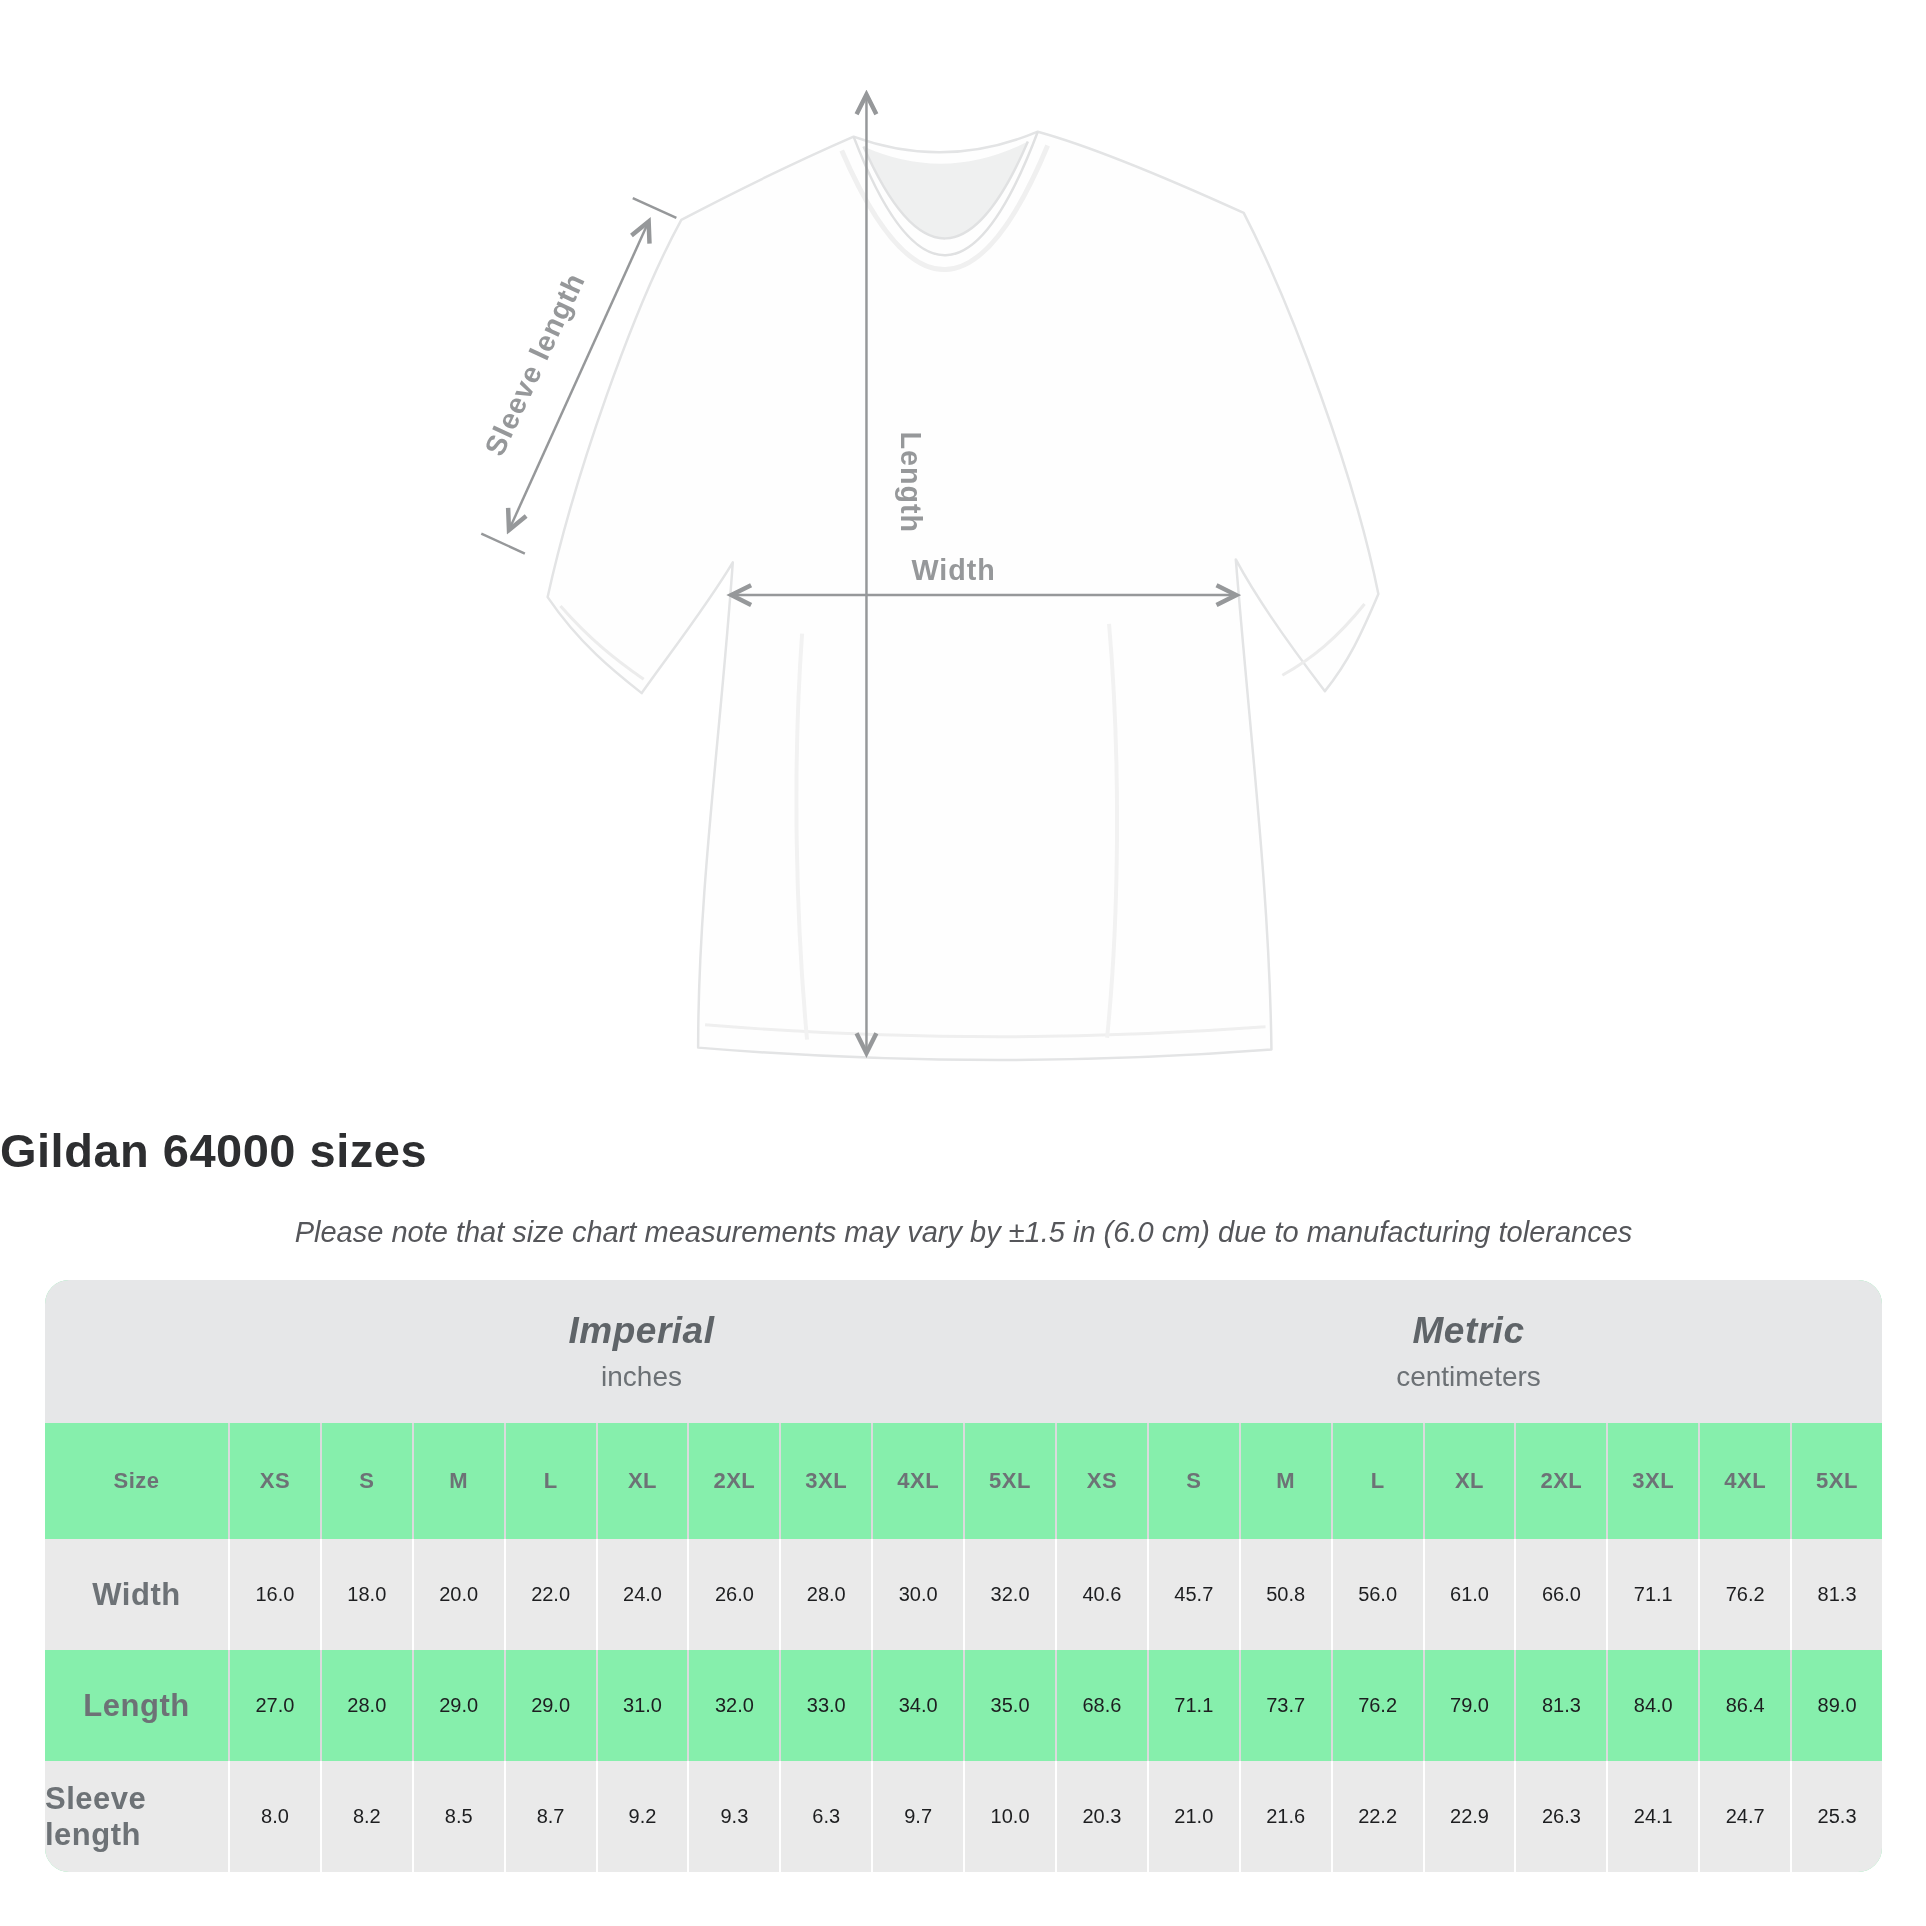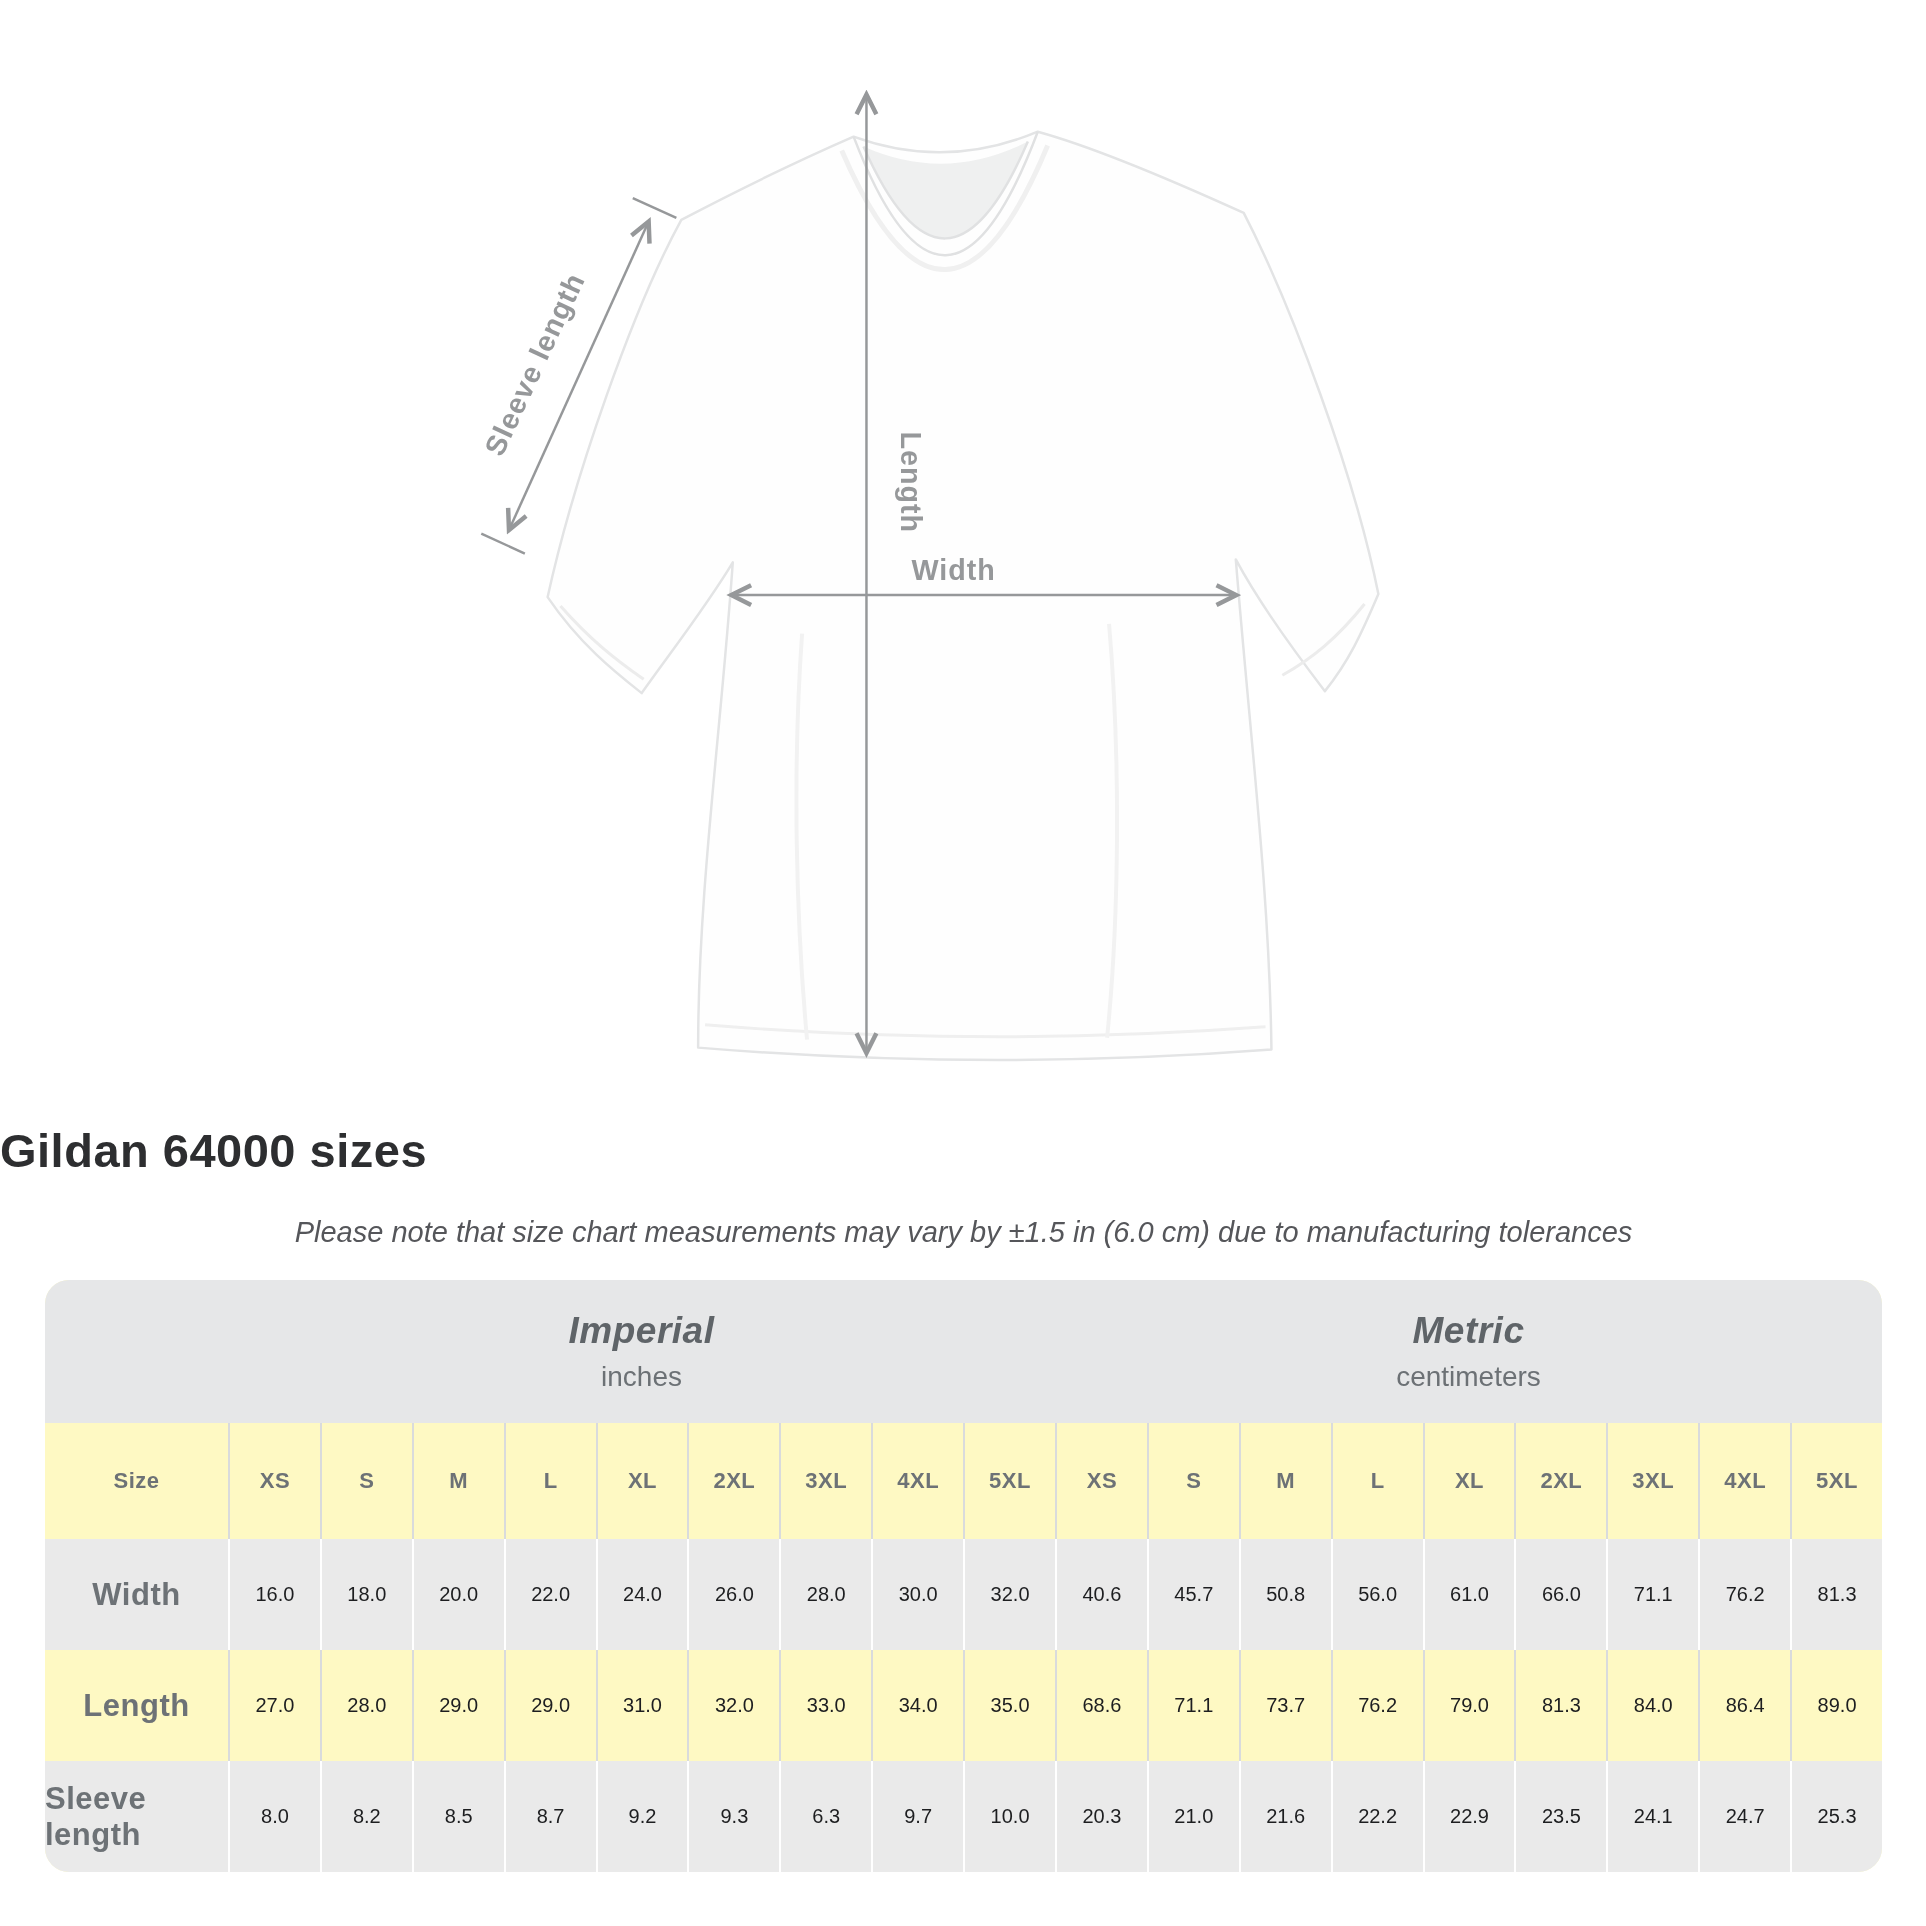--- a/index.html
+++ b/index.html
@@ -21,21 +21,21 @@
   .page-subtitle{
     position:absolute;top:1216px;left:0;width:100%;text-align:center;
     font-size:29px;font-style:italic;color:#55565a;
   }
   
   .size-table{
     position:absolute;top:1280px;left:45px;width:1837px;
     display:grid;
     grid-template-columns:183px repeat(18,1fr);
     grid-template-rows:143px 116px 111px 111px 111px;
-    border-radius:24px;overflow:hidden;background:#fef9c3;
+    border-radius:24px;overflow:hidden;background:#86efac;
   }
   .band{background:#e6e7e8;display:flex;flex-direction:column;align-items:center;justify-content:center;gap:9px;}
   .band.corner{grid-column:1;}
   .band.imperial{grid-column:2 / span 9;}
   .band.metric{grid-column:11 / span 9;}
   .band-title{font-size:37px;font-weight:bold;font-style:italic;color:#5f6468;letter-spacing:0.5px;}
   .band-unit{font-size:28px;color:#6c7175;}
   .cell{display:flex;align-items:center;justify-content:center;}
   .data-col{border-left:2px solid #d9dbdc;}
   .shaded{background:#eaeaea;}
@@ -186,20 +186,20 @@
       <div class="cell val data-col shaded">9.2</div>
       <div class="cell val data-col shaded">9.3</div>
       <div class="cell val data-col shaded">6.3</div>
       <div class="cell val data-col shaded">9.7</div>
       <div class="cell val data-col shaded">10.0</div>
       <div class="cell val data-col shaded">20.3</div>
       <div class="cell val data-col shaded">21.0</div>
       <div class="cell val data-col shaded">21.6</div>
       <div class="cell val data-col shaded">22.2</div>
       <div class="cell val data-col shaded">22.9</div>
-      <div class="cell val data-col shaded">23.5</div>
+      <div class="cell val data-col shaded">26.3</div>
       <div class="cell val data-col shaded">24.1</div>
       <div class="cell val data-col shaded">24.7</div>
       <div class="cell val data-col shaded">25.3</div>
     </div>
 
 </div>
 
 
 </body></html>

